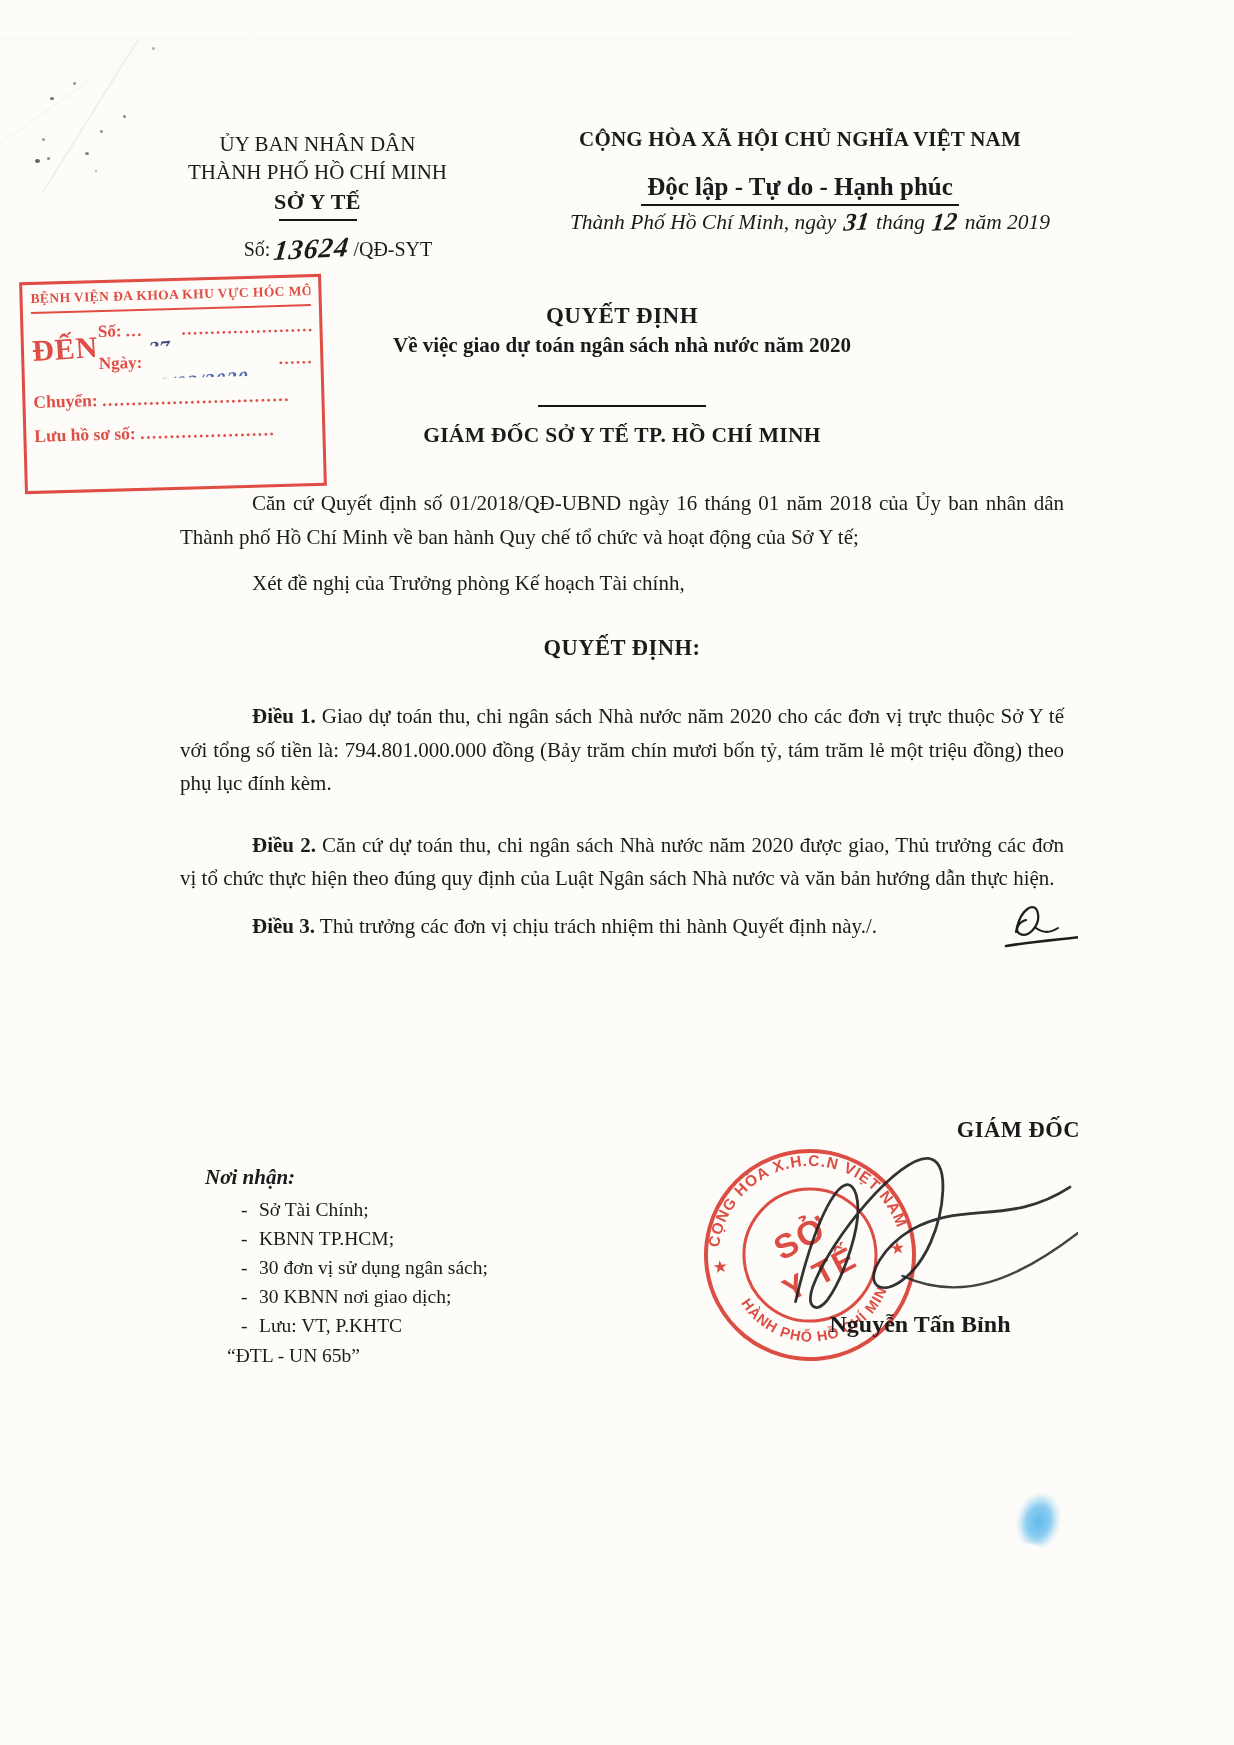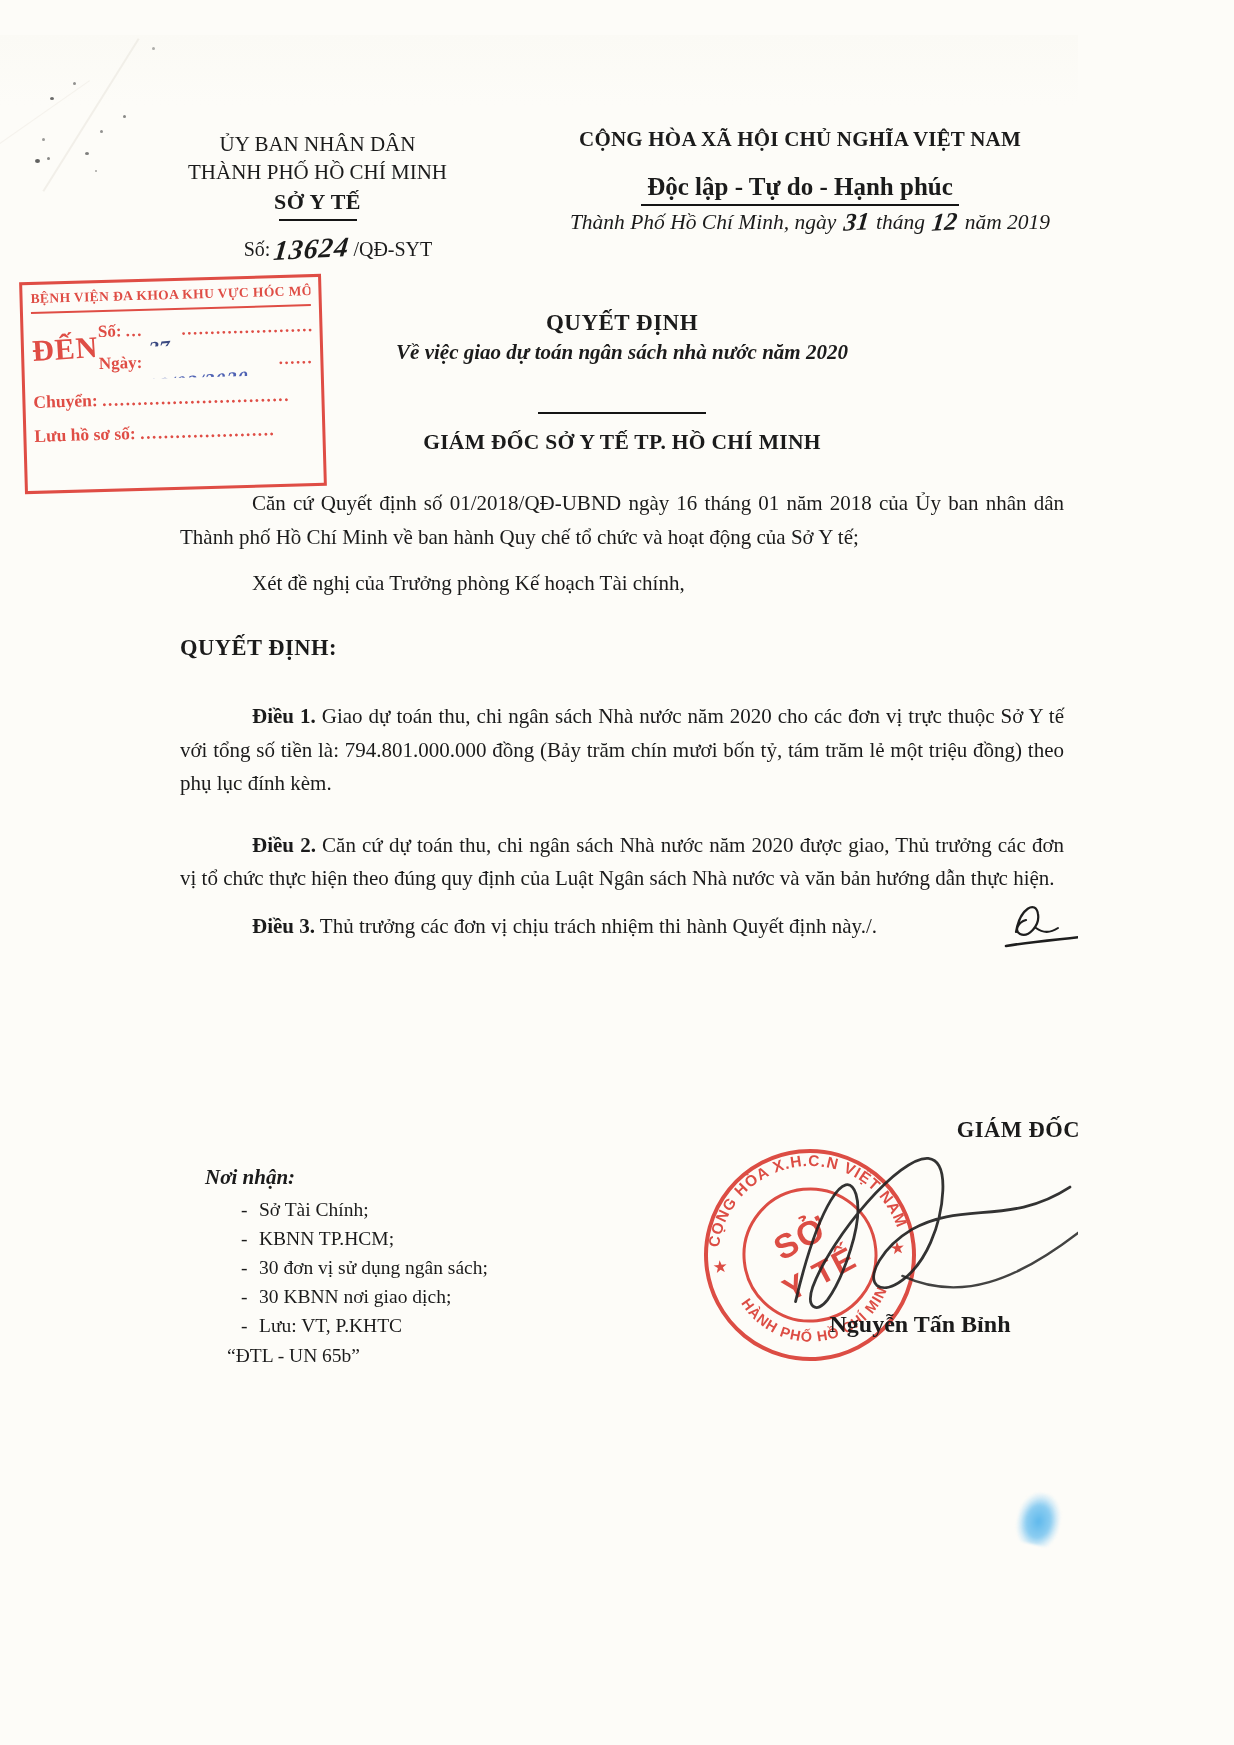--- a/index.html
+++ b/index.html
@@ -28,29 +28,29 @@
               border-bottom:2.5px solid #dd4038;padding:2px 0 5px;overflow:hidden;}
   .stamp-row-wrap{display:flex;align-items:center;margin-top:4px;}
   .stamp-den{width:74px;font-size:30px;font-weight:bold;letter-spacing:1px;transform:rotate(-2deg);}
   .stamp-fields{flex:1;font-size:17px;font-weight:bold;}
   .sf-row{position:relative;white-space:nowrap;overflow:hidden;height:32px;line-height:32px;}
   .dots{color:#dd4038;letter-spacing:1.5px;font-weight:bold;}
   .ink-dark{color:#2c3c78;font-size:21px;position:absolute;top:-3px;}
   .ink-blue{color:#4156ae;font-size:20px;position:absolute;top:-1px;letter-spacing:1px;}
   .stamp-line{font-size:17.5px;font-weight:bold;white-space:nowrap;overflow:hidden;margin-top:6px;height:28px;line-height:28px;}
   
-  .title-block{position:absolute;left:180px;top:275px;width:884px;text-align:center;}
+  .title-block{position:absolute;left:180px;top:268px;width:884px;text-align:center;}
   .title-main{font-weight:bold;font-size:23px;letter-spacing:.5px;}
-  .title-sub{font-weight:bold;font-size:21px;margin-top:4px;font-style:italic;}
+  .title-sub{font-weight:bold;font-size:21px;margin-top:4px;}
   .title-rule{width:168px;border-top:2.5px solid #151515;margin:47px auto 0;}
   .title-auth{font-weight:bold;font-size:21.5px;margin-top:16px;letter-spacing:.3px;}
   
   .body-text{position:absolute;left:180px;top:452px;width:884px;font-size:21px;line-height:33.5px;text-align:justify;}
   .para{margin:0 0 13px;text-indent:72px;}
-  .decide-heading{text-align:left;font-weight:bold;font-size:22.5px;letter-spacing:.5px;margin:30px 0 36px;text-indent:0;}
+  .decide-heading{text-align:center;font-weight:bold;font-size:22.5px;letter-spacing:.5px;margin:30px 0 36px;text-indent:0;}
   .p-d1{margin-top:36px;}
   .p-d2{margin-top:28px;}
   .p-d3{margin-top:14px;position:relative;}
   .paraph-svg{position:absolute;right:-28px;top:-16px;}
   
   .recipients{position:absolute;left:205px;top:1128px;font-size:19.5px;line-height:29px;}
   .recip-label{font-weight:bold;font-style:italic;font-size:21px;margin-bottom:3px;}
   .recip-item{padding-left:36px;}
   .recip-item .bullet{display:inline-block;width:18px;}
   .recip-code{padding-left:22px;margin-top:1px;}

